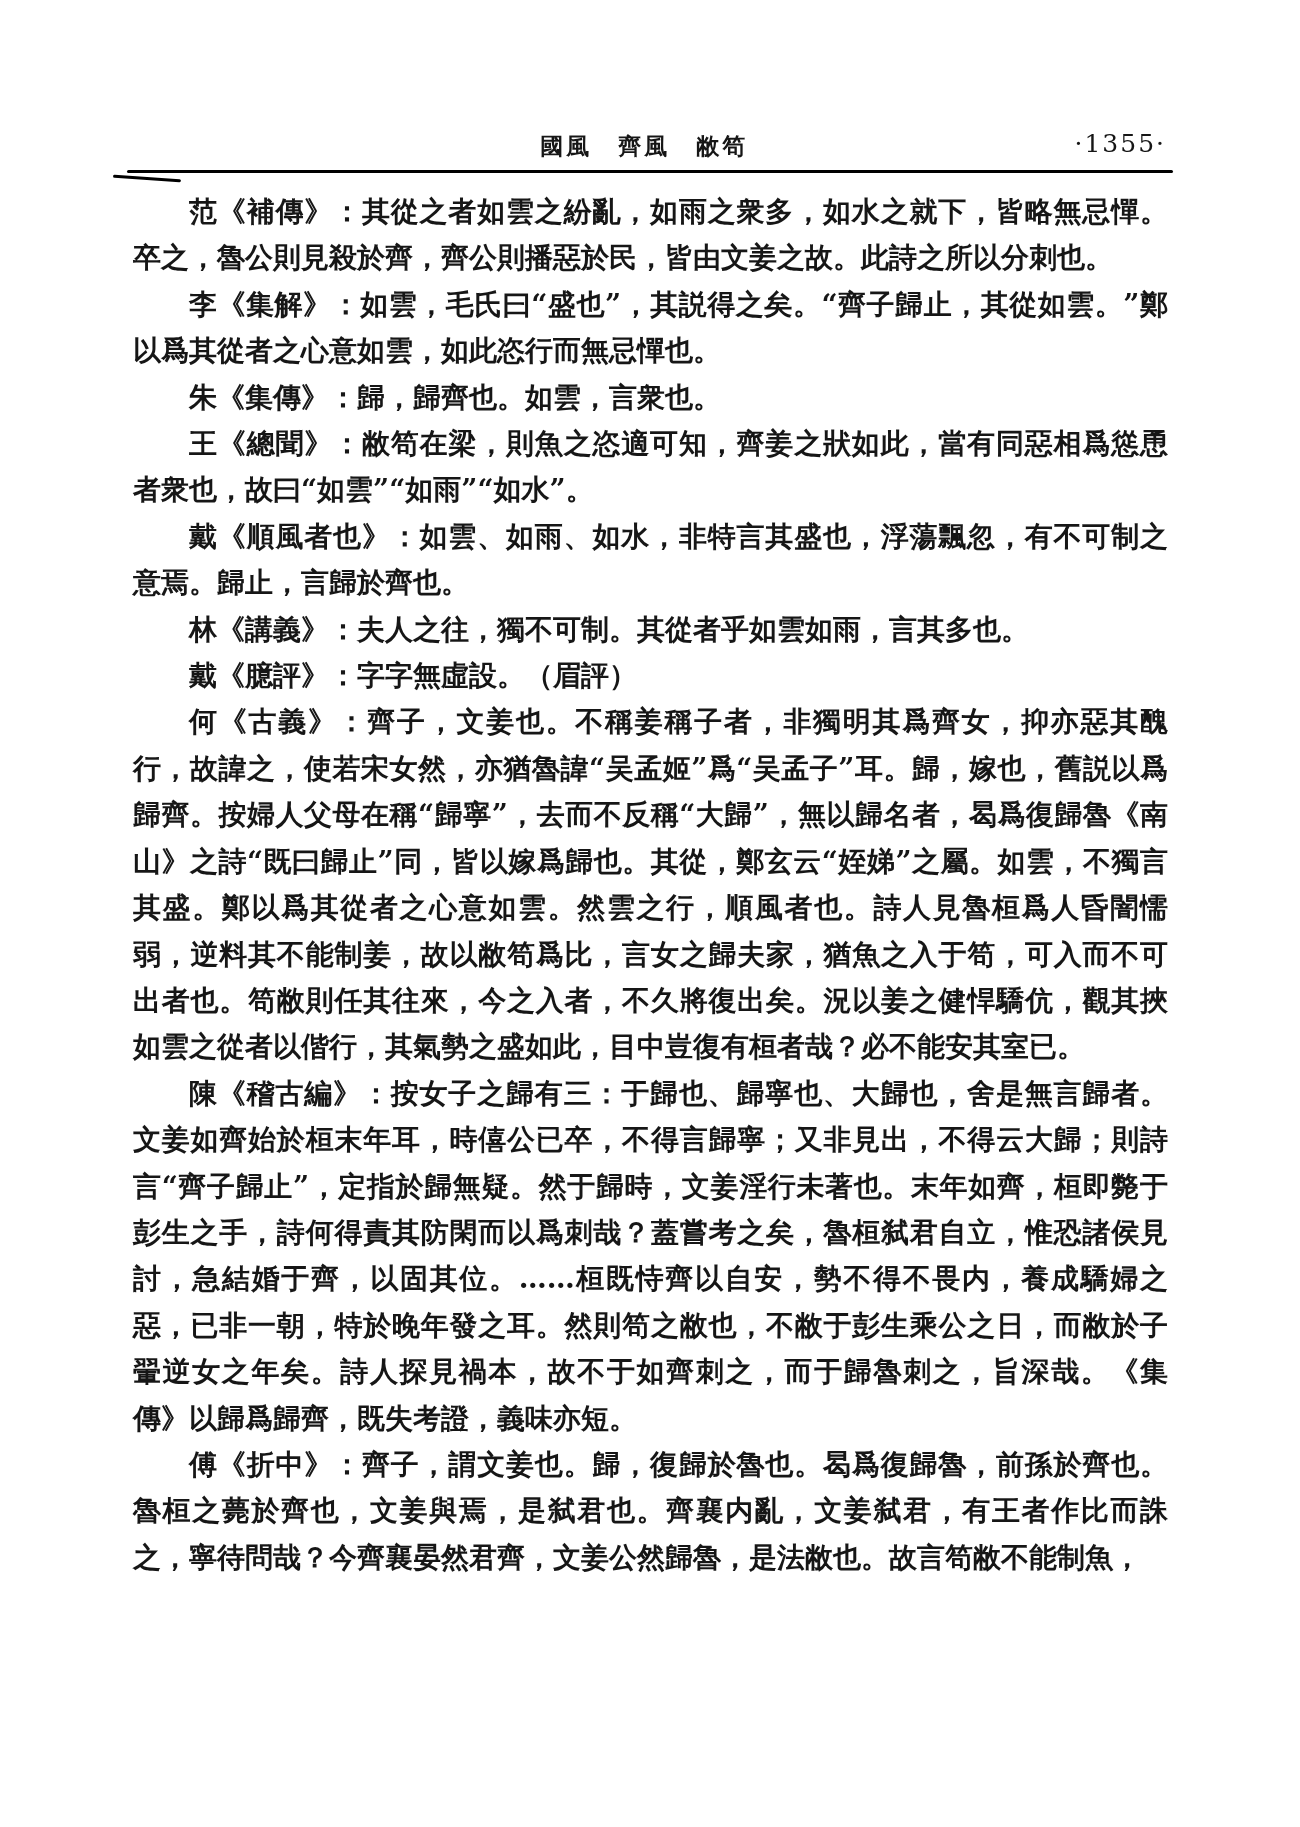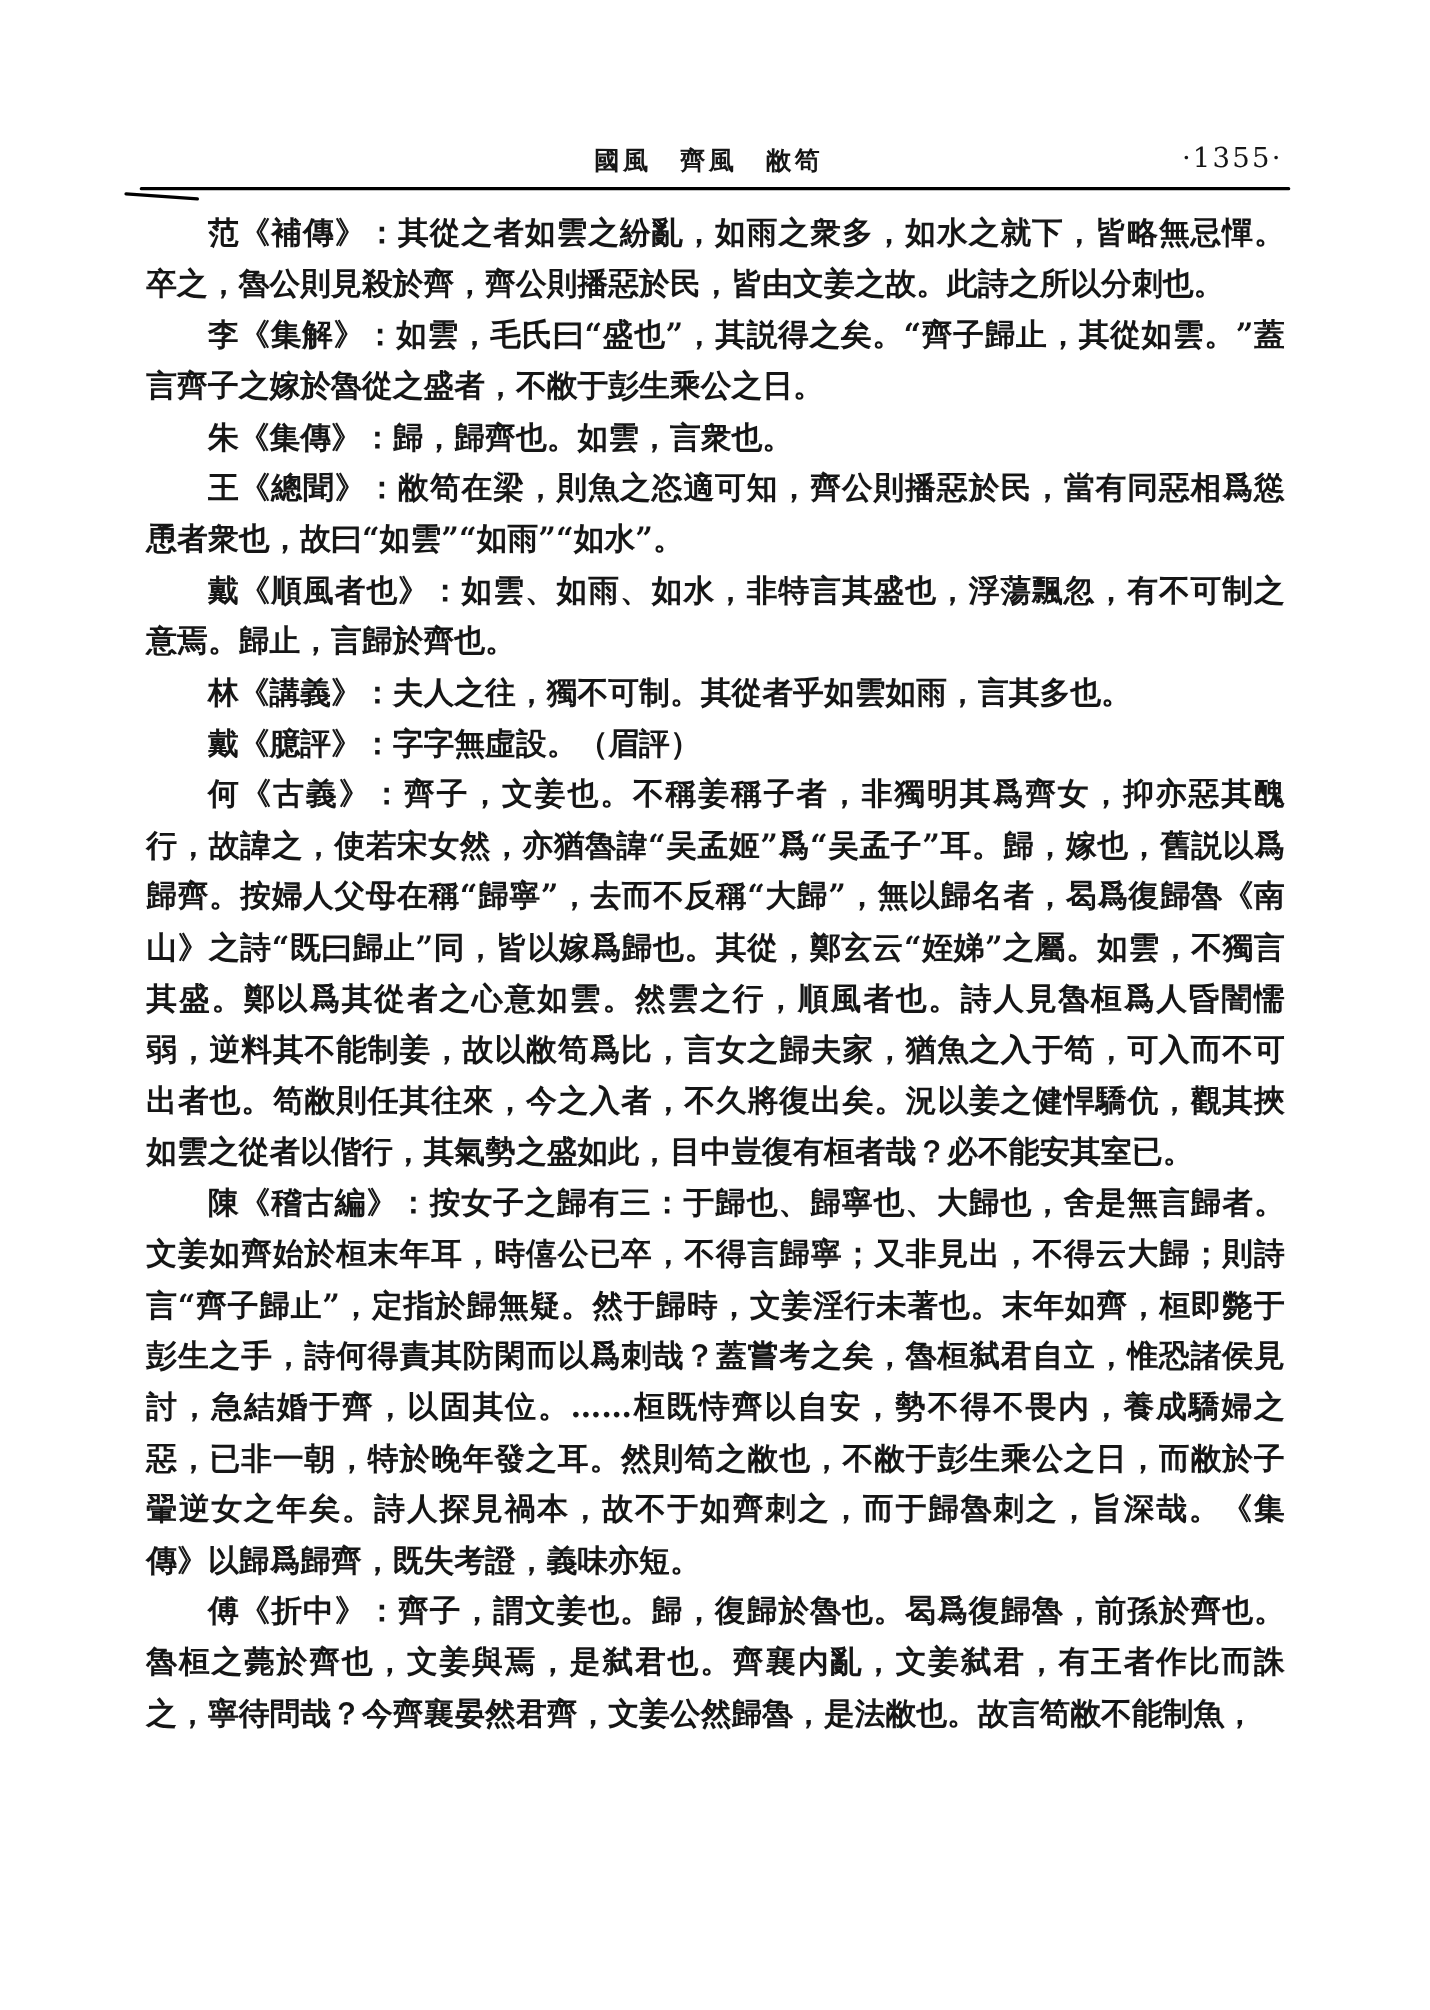--- a/index.html
+++ b/index.html
@@ -81,23 +81,23 @@
 <body>
 
 <div class="page">
   <div class="header">
     <span class="running-title">國風　齊風　敝笱</span>
     <span class="page-number">·1355·</span>
   </div>
   <div class="rule"></div>
   <div class="content">
       <p class="para">范《補傳》：其從之者如雲之紛亂，如雨之衆多，如水之就下，皆略無忌憚。卒之，魯公則見殺於齊，齊公則播惡於民，皆由文姜之故。此詩之所以分刺也。</p>
-      <p class="para">李《集解》：如雲，毛氏曰“盛也”，其説得之矣。“齊子歸止，其從如雲。”蓋言齊子之嫁於魯從之盛者，不敝于彭生乘公之日。</p>
+      <p class="para">李《集解》：如雲，毛氏曰“盛也”，其説得之矣。“齊子歸止，其從如雲。”鄭以爲其從者之心意如雲，如此恣行而無忌憚也。</p>
       <p class="para">朱《集傳》：歸，歸齊也。如雲，言衆也。</p>
-      <p class="para">王《總聞》：敝笱在梁，則魚之恣適可知，齊公則播惡於民，當有同惡相爲慫恿者衆也，故曰“如雲”“如雨”“如水”。</p>
+      <p class="para">王《總聞》：敝笱在梁，則魚之恣適可知，齊姜之狀如此，當有同惡相爲慫恿者衆也，故曰“如雲”“如雨”“如水”。</p>
       <p class="para">戴《順風者也》：如雲、如雨、如水，非特言其盛也，浮蕩飄忽，有不可制之意焉。歸止，言歸於齊也。</p>
       <p class="para">林《講義》：夫人之往，獨不可制。其從者乎如雲如雨，言其多也。</p>
       <p class="para">戴《臆評》：字字無虛設。（眉評）</p>
       <p class="para">何《古義》：齊子，文姜也。不稱姜稱子者，非獨明其爲齊女，抑亦惡其醜行，故諱之，使若宋女然，亦猶魯諱“吴孟姬”爲“吴孟子”耳。歸，嫁也，舊説以爲歸齊。按婦人父母在稱“歸寧”，去而不反稱“大歸”，無以歸名者，曷爲復歸魯《南山》之詩“既曰歸止”同，皆以嫁爲歸也。其從，鄭玄云“姪娣”之屬。如雲，不獨言其盛。鄭以爲其從者之心意如雲。然雲之行，順風者也。詩人見魯桓爲人昏闇懦弱，逆料其不能制姜，故以敝笱爲比，言女之歸夫家，猶魚之入于笱，可入而不可出者也。笱敝則任其往來，今之入者，不久將復出矣。況以姜之健悍驕伉，觀其挾如雲之從者以偕行，其氣勢之盛如此，目中豈復有桓者哉？必不能安其室已。</p>
       <p class="para">陳《稽古編》：按女子之歸有三：于歸也、歸寧也、大歸也，舍是無言歸者。文姜如齊始於桓末年耳，時僖公已卒，不得言歸寧；又非見出，不得云大歸；則詩言“齊子歸止”，定指於歸無疑。然于歸時，文姜淫行未著也。末年如齊，桓即斃于彭生之手，詩何得責其防閑而以爲刺哉？蓋嘗考之矣，魯桓弑君自立，惟恐諸侯見討，急結婚于齊，以固其位。……桓既恃齊以自安，勢不得不畏内，養成驕婦之惡，已非一朝，特於晚年發之耳。然則笱之敝也，不敝于彭生乘公之日，而敝於子翬逆女之年矣。詩人探見禍本，故不于如齊刺之，而于歸魯刺之，旨深哉。《集傳》以歸爲歸齊，既失考證，義味亦短。</p>
       <p class="para">傅《折中》：齊子，謂文姜也。歸，復歸於魯也。曷爲復歸魯，前孫於齊也。魯桓之薨於齊也，文姜與焉，是弑君也。齊襄内亂，文姜弑君，有王者作比而誅之，寧待問哉？今齊襄晏然君齊，文姜公然歸魯，是法敝也。故言笱敝不能制魚，</p>
     </div>
 </div>
 
 </body></html>

